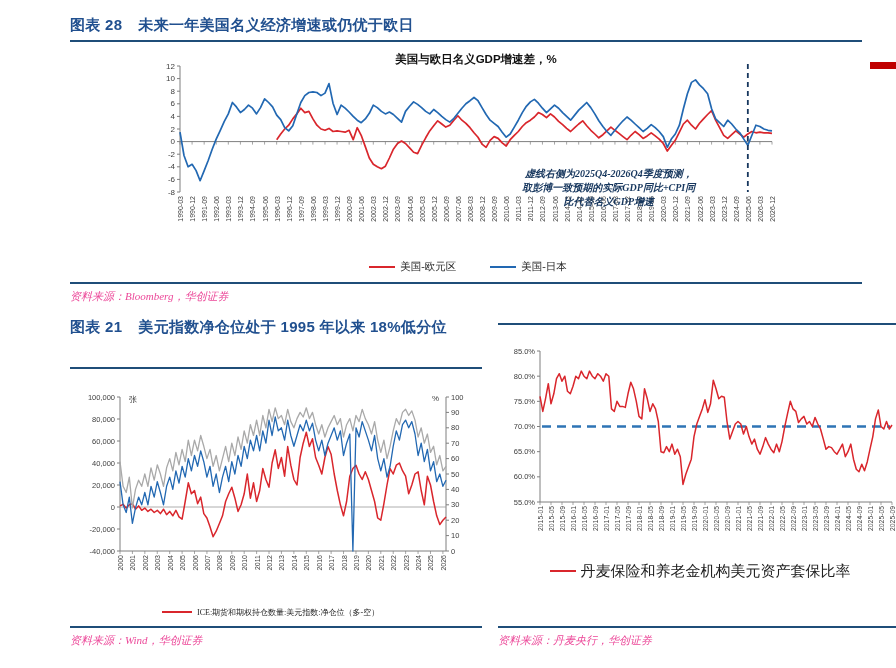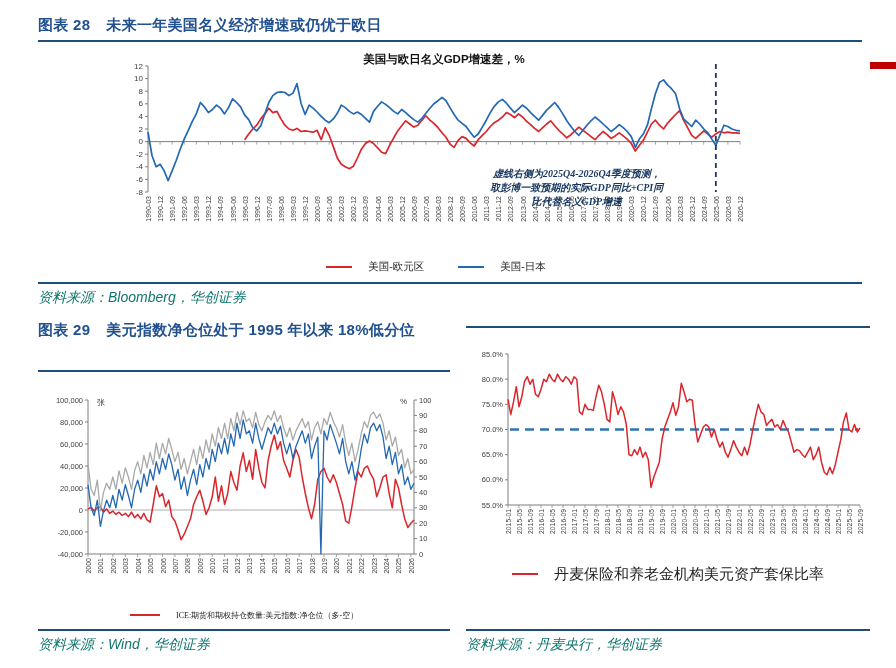--- a/index.html
+++ b/index.html
@@ -1,28 +1,28 @@
 <!DOCTYPE html>
 <html><head>
 <meta charset="utf-8">
 <style>
   html,body{margin:0;padding:0;background:#ffffff;}
   body{width:896px;height:668px;position:relative;overflow:hidden;font-family:"Liberation Sans",sans-serif;}
-  .page{position:absolute;inset:0;padding:16px 34px 12px 38px;box-sizing:border-box;}
+  .page{position:absolute;inset:0;padding:16px 34px 12px 38px;box-sizing:border-box;margin-left:32px;}
   .fig-title{margin:0;font-size:15px;font-weight:bold;color:#21508F;line-height:1.25;letter-spacing:.3px;}
   .fig-title .cap{margin-left:16px;}
   .rule{border:none;border-top:2px solid #1F4E79;margin:5px 0 0 0;}
   .divider{border:none;border-top:2px solid #1F4E79;margin:8px 0 0 0;}
-  .source{font-family:Liberation Sans, sans-serif;font-style:italic;color:#0f766e;font-size:14px;margin:5px 0 0 0;}
+  .source{font-family:Liberation Serif, serif;font-style:italic;color:#ec4899;font-size:11px;margin:5px 0 0 0;}
   .chart-block{position:relative;}
   .c28-wrap{width:640px;margin:10px 0 0 78px;position:relative;}
   .annotation{position:absolute;left:50%;top:52%;width:44%;text-align:center;font-weight:bold;font-style:italic;
     color:#17375E;font-size:10px;line-height:1.38;white-space:pre-line;font-family:Liberation Serif, serif;}
   .legend{display:flex;margin-top:2px;color:#222;font-family:"Liberation Serif",serif;}
-  .legend .li{display:flex;align-items:center;gap:16px;}
+  .legend .li{display:flex;align-items:center;gap:5px;}
   .legend .sw{display:inline-block;width:26px;height:0;border-top:2.4px solid #000;}
   .lg-c{justify-content:center;gap:34px;font-size:10.5px;}
   .lg-col{gap:1px;font-size:8px;margin-left:92px;}
   .lg-col .sw{width:30px;}
   .lg-c30{justify-content:center;font-size:15px;margin-top:0;}
   .row{display:flex;gap:16px;margin-top:14px;align-items:stretch;}
   .col{display:flex;flex-direction:column;}
   .col-l{width:412px;}
   .col-r{width:404px;}
   .titlebox{height:44px;}
@@ -188,21 +188,21 @@
     </div>
     <hr class="divider">
     <p class="source">资料来源：Bloomberg，华创证券</p>
   </section>
 
   <div class="row">
 
     <section class="col col-l">
       <div class="titlebox">
         <h2 class="fig-title">
-          <span>图表 29</span><span class="cap">美元指数净仓位处于 1995 年以来 18%低分位</span>
+          <span>图表 21</span><span class="cap">美元指数净仓位处于 1995 年以来 18%低分位</span>
         </h2>
       </div>
       <hr class="rule">
       <div class="chart-block" style="margin-top:14px;">
         <div><svg width="412" height="218">
               <g>
                 <line x1="50" y1="14" x2="50" y2="168" stroke="#7f7f7f" stroke-width="1"></line>
                 <line x1="47" y1="168" x2="50" y2="168" stroke="#7f7f7f" stroke-width="1"></line>
                 <text x="45" y="170.5" text-anchor="end" font-size="7.5" fill="#404040">-40,000</text>
                 <line x1="47" y1="146" x2="50" y2="146" stroke="#7f7f7f" stroke-width="1"></line>

